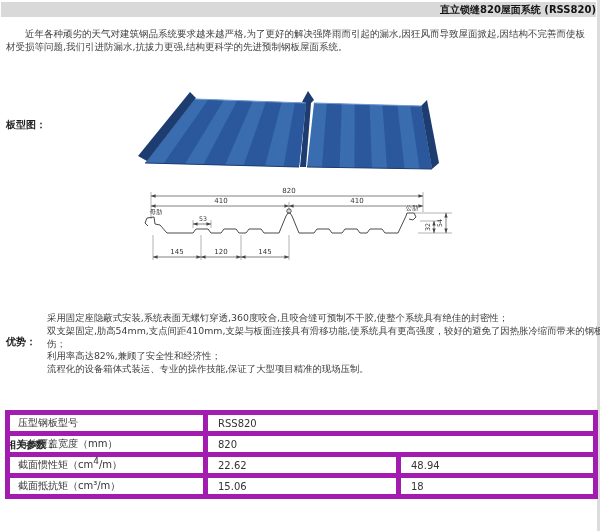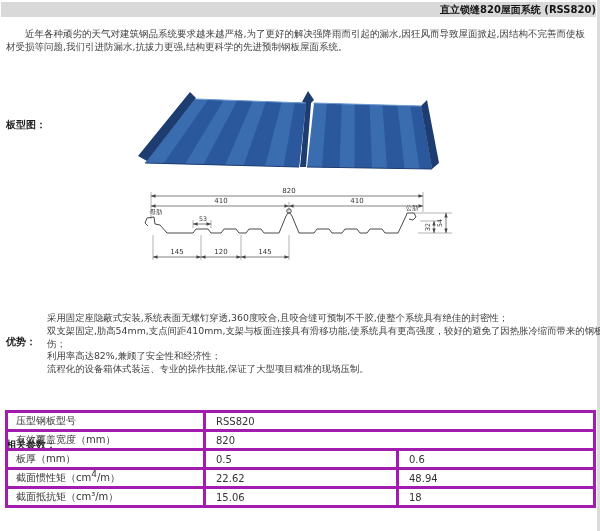--- a/index.html
+++ b/index.html
@@ -26,21 +26,21 @@
   .dimtext-sm{font-size:6.3px;fill:#333;}
   .advantages{
     position:absolute;top:312px;left:20px;width:578px;
     font-size:9.4px;line-height:12.8px;color:#3f3f3f;margin-left:27px;
   }
   table.params{
     position:absolute;top:410px;left:5px;width:588px;
     border-collapse:collapse;table-layout:fixed;
   }
   table.params td{
-    border:3px solid #a21caf;height:13px;font-size:10px;color:#333;
+    border:5px solid #a21caf;height:13px;font-size:10px;color:#333;
     padding:1px 2px 1px 8px;vertical-align:middle;white-space:nowrap;overflow:hidden;
   }
   table.params td.val{padding-left:10px;}
   table.params sup{font-size:9px;line-height:0;}
 </style>
 </head>
 <body>
 
 <div class="right-shadow"></div>
 
@@ -160,25 +160,20 @@
   <tbody>
     <tr>
       <td>压型钢板型号</td>
       <td class="val" colspan="2">RSS820</td>
     </tr>
     <tr>
       <td>有效覆盖宽度（mm）</td>
       <td class="val" colspan="2">820</td>
     </tr>
     <tr>
-      <td>板厚（mm）</td>
-      <td class="val">0.5</td>
-      <td class="val">0.6</td>
-    </tr>
-    <tr>
       <td><span>截面惯性矩（cm</span><sup>4</sup><span>/m）</span></td>
       <td class="val">22.62</td>
       <td class="val">48.94</td>
     </tr>
     <tr>
       <td>截面抵抗矩（cm³/m）</td>
       <td class="val">15.06</td>
       <td class="val">18</td>
     </tr>
   </tbody>

